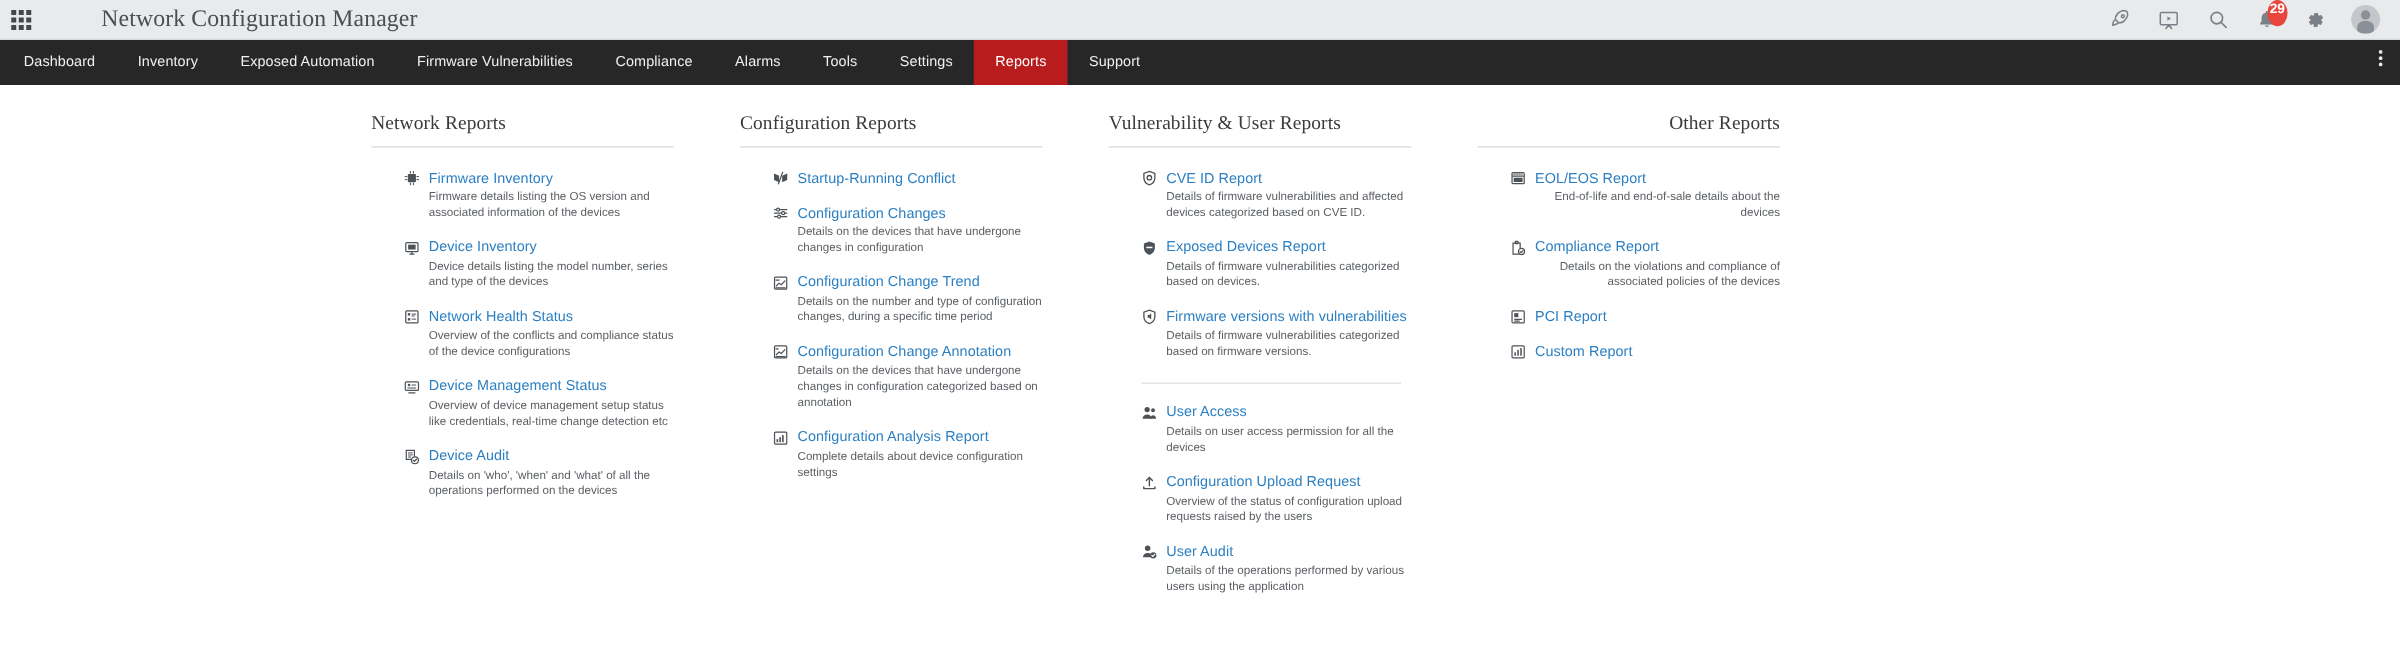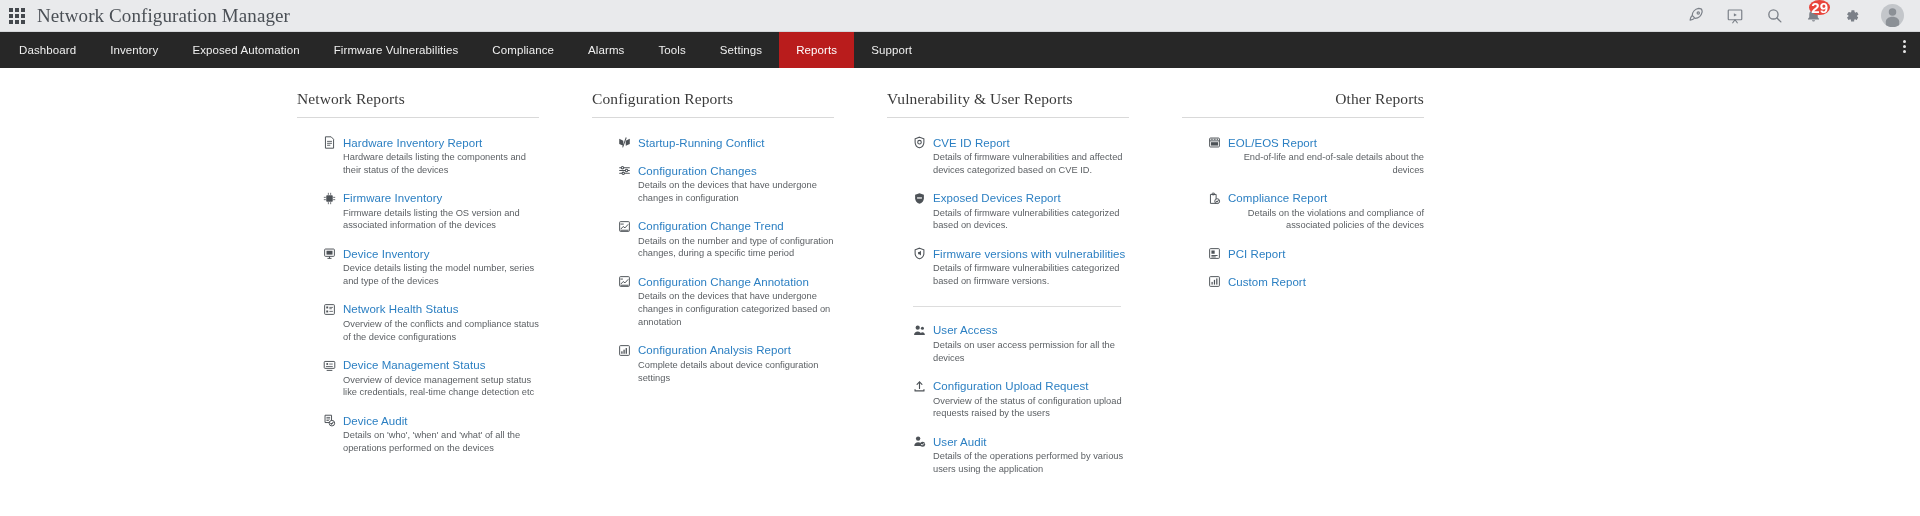--- a/index.html
+++ b/index.html
@@ -41,20 +41,21 @@
     height: 4px;
     background: #44484d;
   }
 
   .app-title {
     font-family: "Liberation Serif", serif;
     font-size: 19px;
     color: #4a4f55;
     letter-spacing: .1px;
     white-space: nowrap;
+    margin-left: 44px;
   }
 
   .topbar-right {
     margin-left: auto;
     display: flex;
     align-items: center;
     gap: 19px;
     padding-right: 4px;
   }
 
@@ -68,25 +69,25 @@
     align-items: center;
     justify-content: center;
   }
   .tb-icon svg { display: block; }
 
   .badge {
     position: absolute;
     top: -6px;
     right: -7px;
     min-width: 15px;
-    height: 15px;
+    height: 21px;
     border-radius: 50%;
     background: #e8453c;
     color: #fff;
-    font-size: 15px;
+    font-size: 11px;
     font-weight: bold;
     line-height: 15px;
     text-align: center;
     padding: 0 2px;
   }
 
   .avatar {
     width: 23px;
     height: 23px;
     border-radius: 50%;
@@ -303,34 +304,20 @@
   </div>
 </div>
 
 <div class="content">
 
   <div class="col">
     <div class="col-title">Network Reports</div>
     <div class="col-rule"></div>
     <div class="rep-list">
 
-      <div class="rep">
-        <div class="rep-head">
-          <span class="rep-icon">
-            <svg width="13" height="13" viewBox="0 0 16 16" fill="currentColor">
-                <path d="M3 1h7l3 3v11H3z" fill="none" stroke="currentColor" stroke-width="1.2"></path>
-                <rect x="5" y="6" width="6" height="1.1"></rect>
-                <rect x="5" y="8.4" width="6" height="1.1"></rect>
-                <rect x="5" y="10.8" width="4" height="1.1"></rect>
-              </svg>
-          </span>
-          <span class="rep-link">Hardware Inventory Report</span>
-        </div>
-        <div class="rep-desc">Hardware details listing the components and their status of the devices</div>
-      </div>
 
       <div class="rep">
         <div class="rep-head">
           <span class="rep-icon">
             <svg width="13" height="13" viewBox="0 0 16 16" fill="currentColor">
                 <rect x="4" y="4" width="8" height="8" rx="1"></rect>
                 <rect x="6" y="1" width="1" height="2.5"></rect>
                 <rect x="9" y="1" width="1" height="2.5"></rect>
                 <rect x="6" y="12.5" width="1" height="2.5"></rect>
                 <rect x="9" y="12.5" width="1" height="2.5"></rect>

